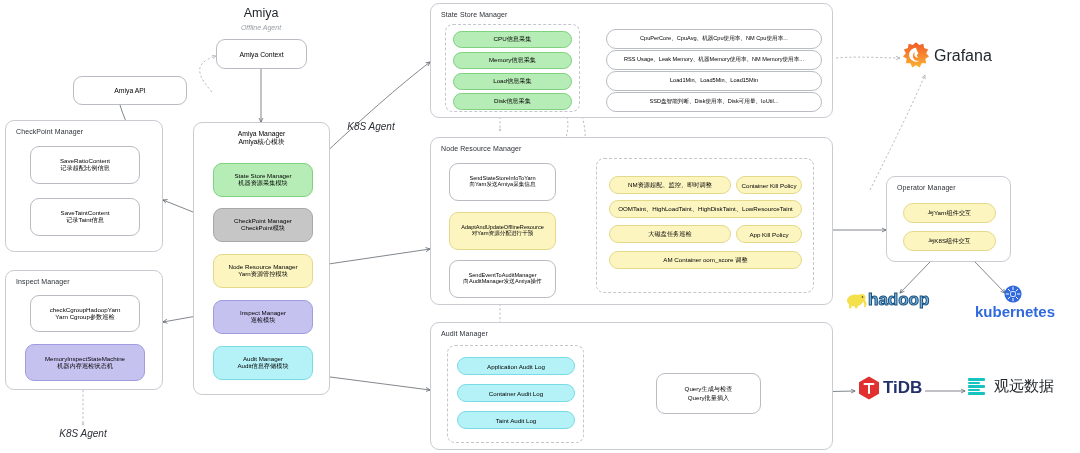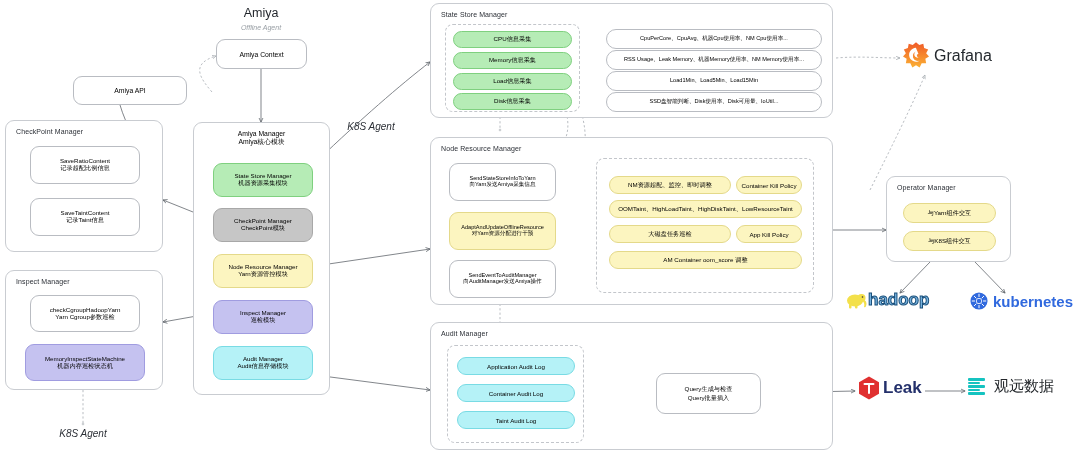--- a/index.html
+++ b/index.html
@@ -311,41 +311,41 @@
       <ellipse cx="20" cy="19" rx="16" ry="12" fill="#f3e04a"></ellipse>
       <ellipse cx="33" cy="14" rx="8" ry="8" fill="#f3e04a"></ellipse>
       <path d="M39 18 q6 4 3 12 q-1 4 -4 2 q2 -7 -2 -11 Z" fill="#f3e04a"></path>
       <circle cx="35" cy="12" r="1.6" fill="#333"></circle>
       <rect x="8" y="26" width="5" height="9" rx="2" fill="#f3e04a"></rect>
       <rect x="20" y="26" width="5" height="9" rx="2" fill="#f3e04a"></rect>
     </svg>
     <span class="hadoop-text">hadoop</span>
   </div>
 
-  <div class="logo" style="left:970px; top:292px;">
+  <div class="logo" style="left:970px; top:285px;flex-direction:column;">
     <svg width="18" height="18" viewBox="0 0 40 40">
       <circle cx="20" cy="20" r="19" fill="#3069de"></circle>
       <g fill="#ffffff">
         <circle cx="20" cy="20" r="6.5"></circle>
       </g>
       <g stroke="#ffffff" stroke-width="2.2" fill="none">
         <path d="M20 4 L20 11 M20 29 L20 36 M4 20 L11 20 M29 20 L36 20
                  M9 9 L14 14 M26 26 L31 31 M31 9 L26 14 M14 26 L9 31"></path>
       </g>
       <circle cx="20" cy="20" r="5" fill="#3069de"></circle>
     </svg>
     <span class="k8s-text">kubernetes</span>
   </div>
 
   <div class="logo" style="left:858px; top:376px;">
     <svg width="22" height="24" viewBox="0 0 44 48">
       <path d="M22 1 L42 12.5 L42 35.5 L22 47 L2 35.5 L2 12.5 Z" fill="#e03030"></path>
       <path d="M13 16 H31 M22 16 V34" stroke="#ffffff" stroke-width="4" fill="none" stroke-linecap="round"></path>
     </svg>
-    <span class="tidb-text">Leak</span>
+    <span class="tidb-text">TiDB</span>
   </div>
 
   <div class="logo" style="left:968px; top:377px;">
     <div class="gy-bars">
       <i style="width:100%"></i>
         <i style="width:70%"></i>
         <i style="width:100%"></i>
         <i style="width:70%"></i>
         <i style="width:100%"></i>
     </div>

